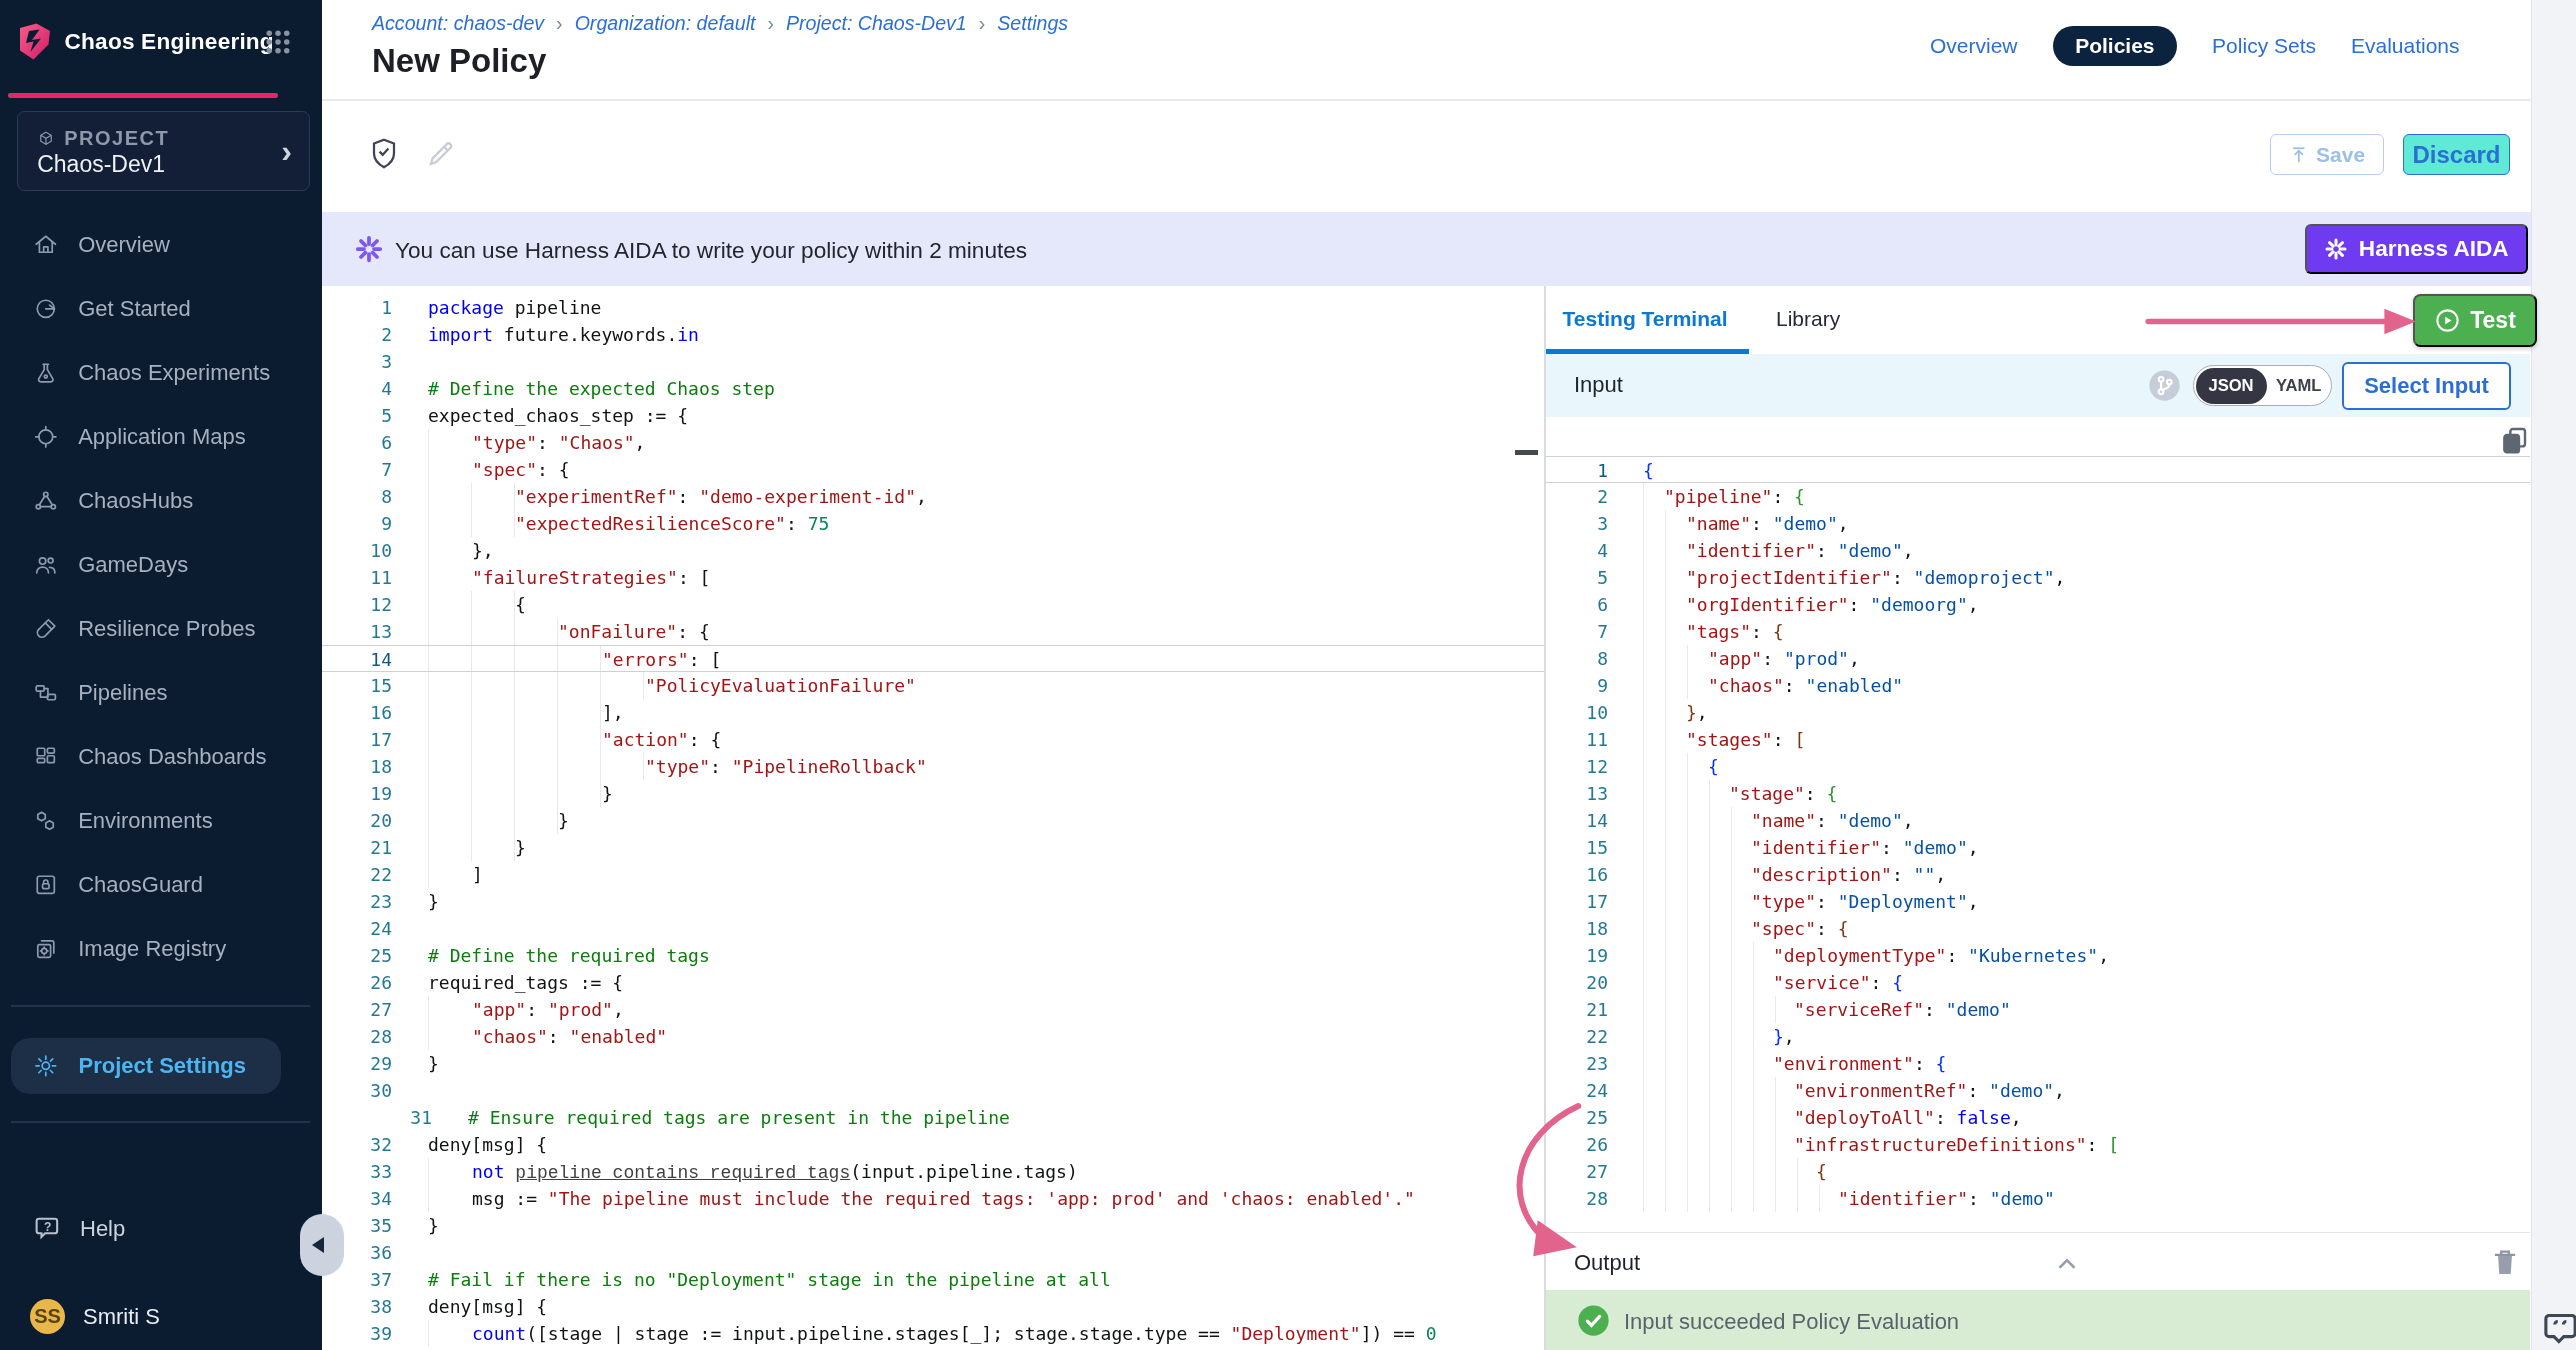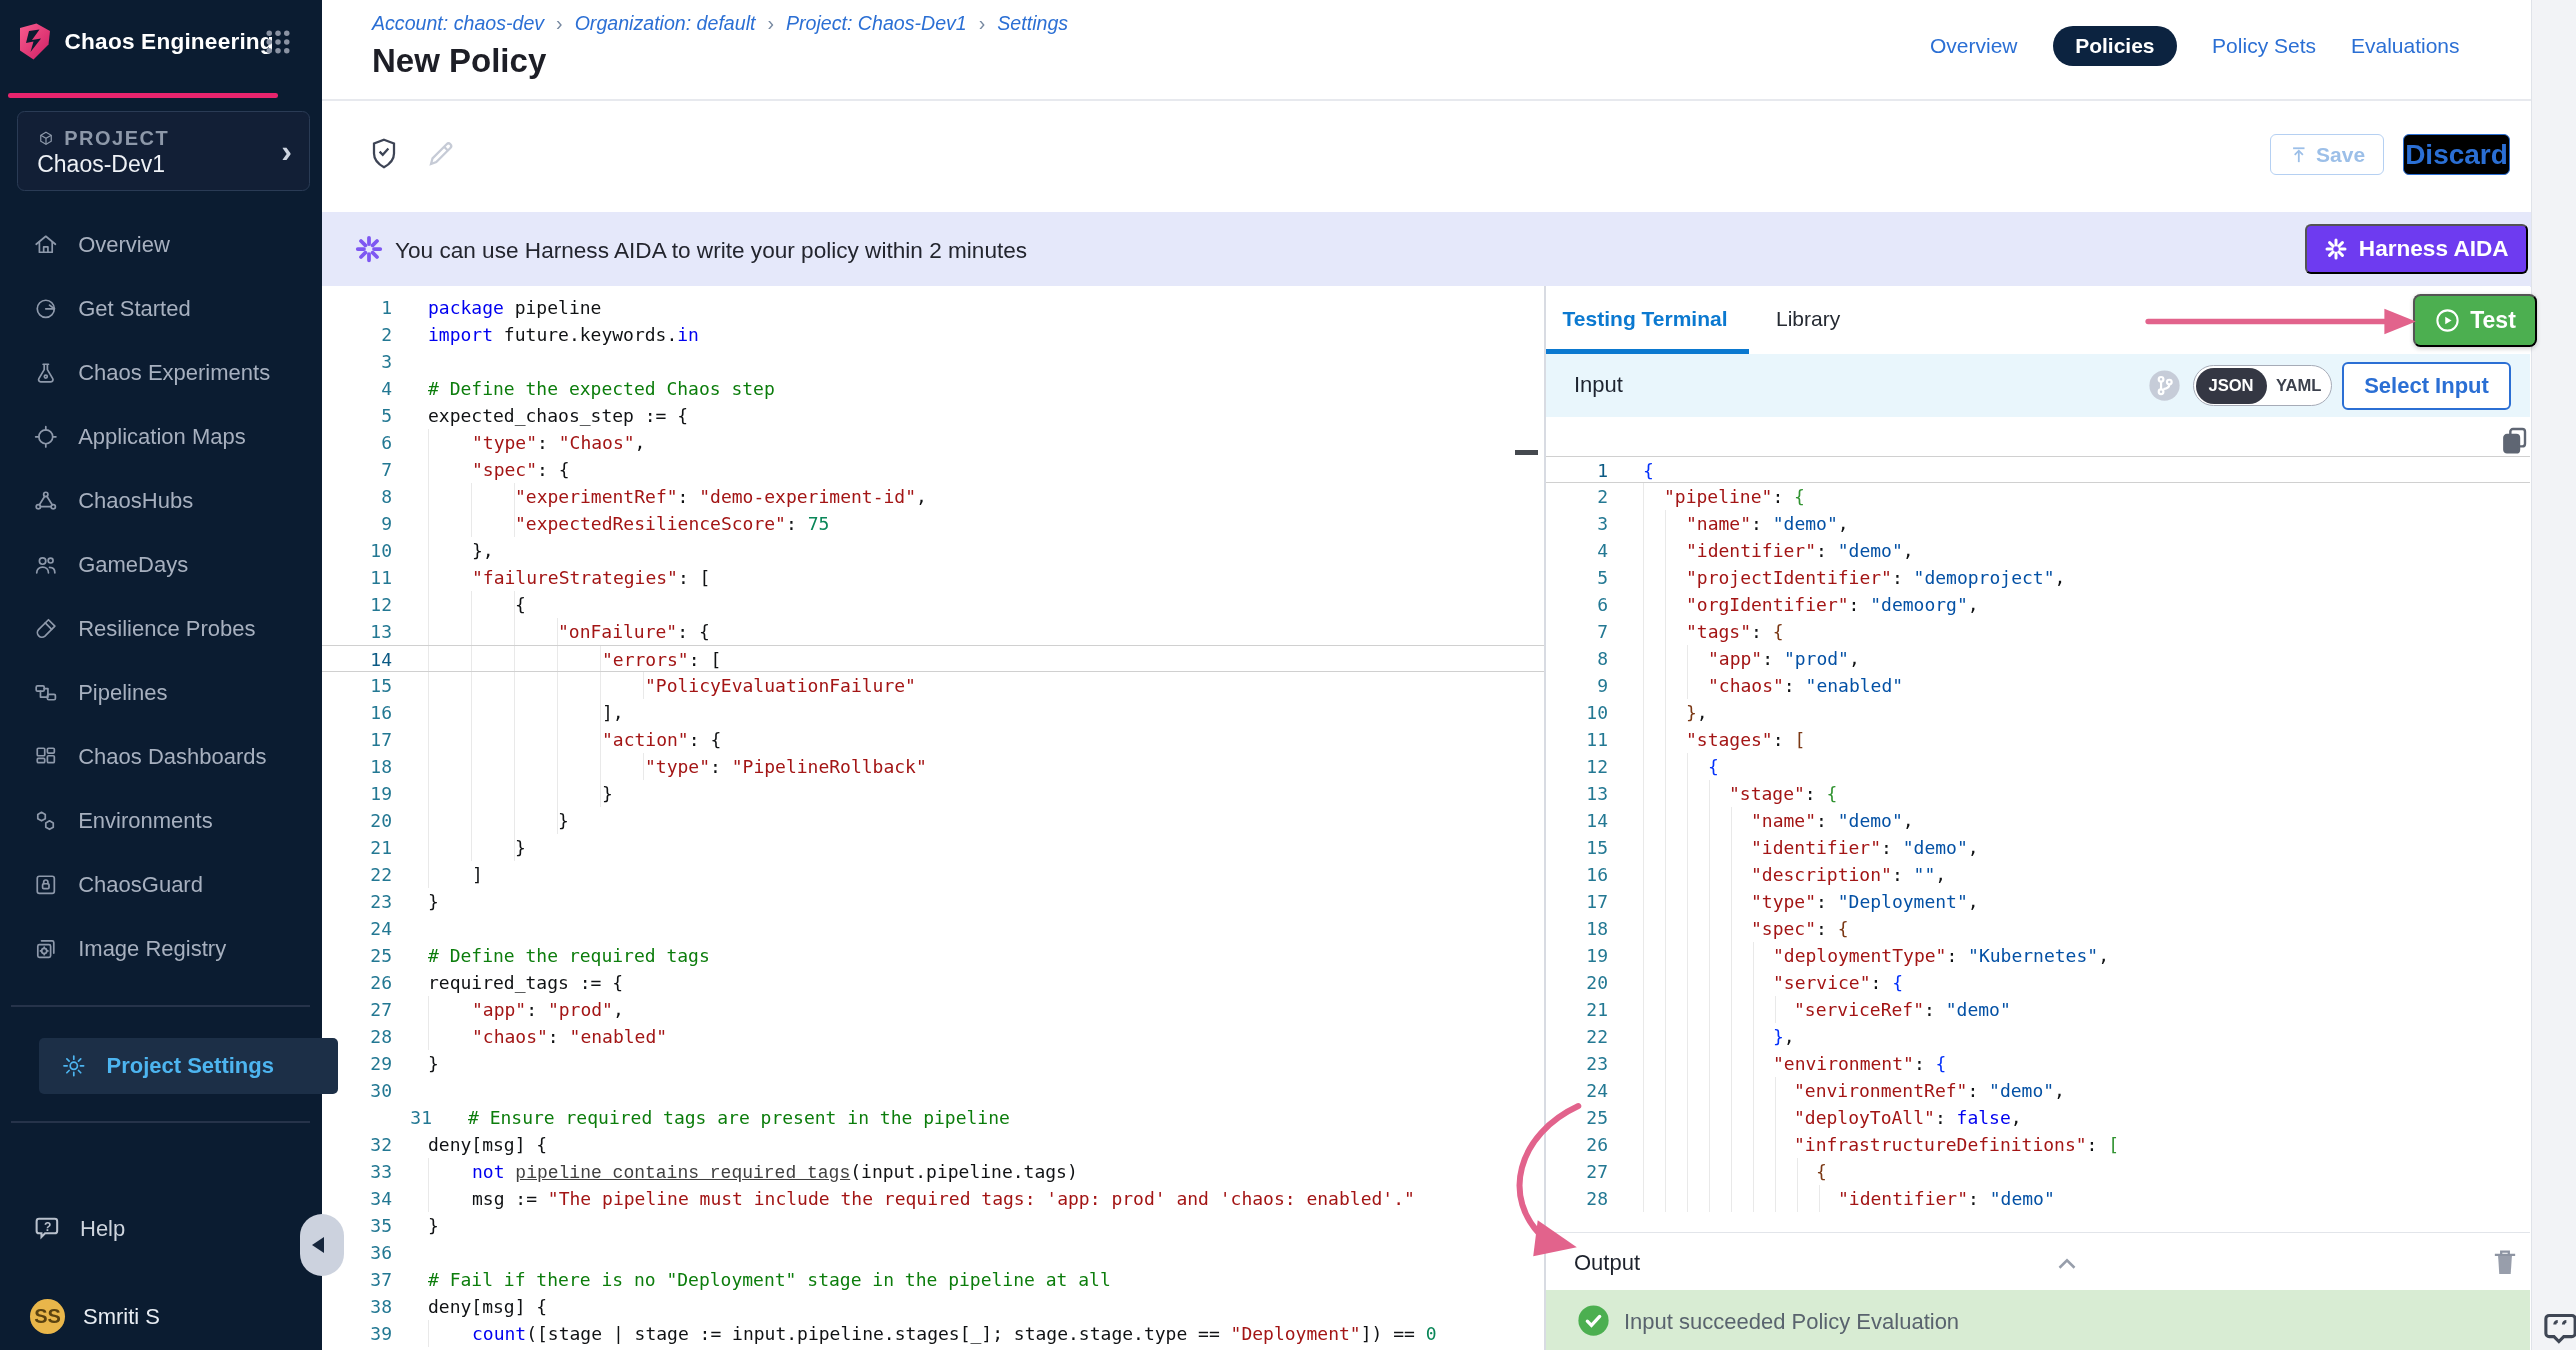--- a/index.html
+++ b/index.html
@@ -17,21 +17,21 @@
   #project-card { position:absolute; left:16.6px; top:111px; width:293px; height:80px; background:#121f36; border:1.5px solid #2a3b55; border-radius:7.5px; }
   #project-label-row { position:absolute; left:19.6px; top:15px; display:flex; align-items:center; gap:9px; color:#8d98a9; }
   #project-label { font-size:20px; font-weight:bold; letter-spacing:1.5px; }
   #project-name { position:absolute; left:19.6px; top:39px; font-size:23px; color:#eef1f6; }
   #project-chevron { position:absolute; right:16.6px; top:22.6px; color:#cdd4e0; font-size:32px; line-height:32px; font-weight:bold; }
   #nav { position:absolute; left:0; top:213px; width:322px; }
   .nav-item { height:64px; display:flex; align-items:center; padding-left:33px; cursor:pointer; }
   .nav-item .nicon { width:25.6px; height:25.6px; color:#8e99ab; flex:0 0 25.6px; }
   .nav-item .nlabel { margin-left:19.6px; font-size:22px; color:#a7b0bf; }
   #sidebar-divider-1 { position:absolute; left:11.3px; top:1005px; width:299px; height:1.5px; background:#26334a; }
-  #settings-item { position:absolute; left:11.3px; top:1038px; width:299px; height:56px; background:#1c2f47; border-radius:5px; display:flex; align-items:center; padding-left:22px; cursor:pointer;margin-left:28px; }
+  #settings-item { position:absolute; left:11.3px; top:1038px; width:270px; height:56px; background:#1c2f47; border-radius:19px; display:flex; align-items:center; padding-left:22px; cursor:pointer; }
   #settings-item .nicon { width:25.6px; height:25.6px; color:#4db5f0; }
   #settings-item .nlabel { margin-left:19.6px; font-size:22px; color:#4db5f0; font-weight:600; }
   #sidebar-divider-2 { position:absolute; left:11.3px; top:1121px; width:299px; height:1.5px; background:#26334a; }
   #help-row { position:absolute; left:33px; top:1214px; display:flex; align-items:center; cursor:pointer; }
   #help-row .nicon { width:29px; height:29px; color:#b9c1cd; }
   #help-row .nlabel { margin-left:18px; font-size:22px; color:#ced4dd; }
   #user-row { position:absolute; left:30px; top:1299px; display:flex; align-items:center; cursor:pointer; }
   #avatar { width:35px; height:35px; border-radius:50%; background:#e9b64a; color:#5a4210; font-size:20px; font-weight:bold; display:flex; align-items:center; justify-content:center; }
   #user-name { margin-left:18px; font-size:22px; color:#e8ecf2; }
   #collapse-handle { position:absolute; left:300px; top:1214px; width:44px; height:62px; background:#ccd2de; border-radius:22px; z-index:6; display:flex; align-items:center; justify-content:center; cursor:pointer; }
@@ -45,21 +45,21 @@
   #header-tabs { position:absolute; left:1930px; top:25.6px; display:flex; align-items:center; gap:35px; }
   .htab { font-size:21px; color:#2b6fd4; cursor:pointer; }
   .htab.active { background:#0c2340; color:#ffffff; font-weight:bold; padding:8.3px 22.6px; border-radius:752px; }
   #header-divider { position:absolute; left:322px; top:99px; width:2209px; height:1.5px; background:#e7e9ee; }
 
   
   #shield-icon { position:absolute; left:369px; top:137px; width:30px; height:33px; color:#3d4455; cursor:pointer; }
   #pencil-icon { position:absolute; left:426px; top:139px; width:30px; height:30px; color:#c6cbd6; cursor:pointer; }
   #save-btn { position:absolute; left:2270px; top:134px; width:114px; height:41px; border:1.5px solid #b5d0f2; border-radius:6px; background:#ffffff; color:#9cbfe8; font-size:21px; font-weight:600; display:flex; align-items:center; justify-content:center; gap:7.5px; cursor:default; }
   #save-btn svg { width:19.6px; height:19.6px; }
-  #discard-btn { position:absolute; left:2403px; top:134px; width:107px; height:41px; border:1.5px solid #2b6fd4; border-radius:6px; background:#000000; color:#2b6fd4; font-size:28px; font-weight:600; display:flex; align-items:center; justify-content:center; cursor:pointer; }
+  #discard-btn { position:absolute; left:2403px; top:134px; width:107px; height:41px; border:1.5px solid #2b6fd4; border-radius:6px; background:#5eead4; color:#2b6fd4; font-size:24px; font-weight:600; display:flex; align-items:center; justify-content:center; cursor:pointer; }
 
   
   #aida-banner { position:absolute; left:322px; top:212px; width:2209px; height:75px; background:#e5e8fa; }
   #aida-icon { position:absolute; left:354px; top:234px; width:30px; height:30px; color:#7e57f2; }
   #aida-text { position:absolute; left:395px; top:238px; font-size:22.6px; color:#23252e; }
   #aida-btn { position:absolute; left:2305px; top:224px; width:223px; height:50px; background:#6e3bf0; border-radius:6px; color:#ffffff; font-size:22.6px; font-weight:bold; display:flex; align-items:center; justify-content:center; gap:10.5px; cursor:pointer; }
   #aida-btn svg { width:24px; height:24px; color:#ffffff; }
 
   
   #left-editor { position:absolute; left:322px; top:286px; width:1223px; height:1064px; background:#ffffff; overflow:hidden; padding-top:7.5px; }

